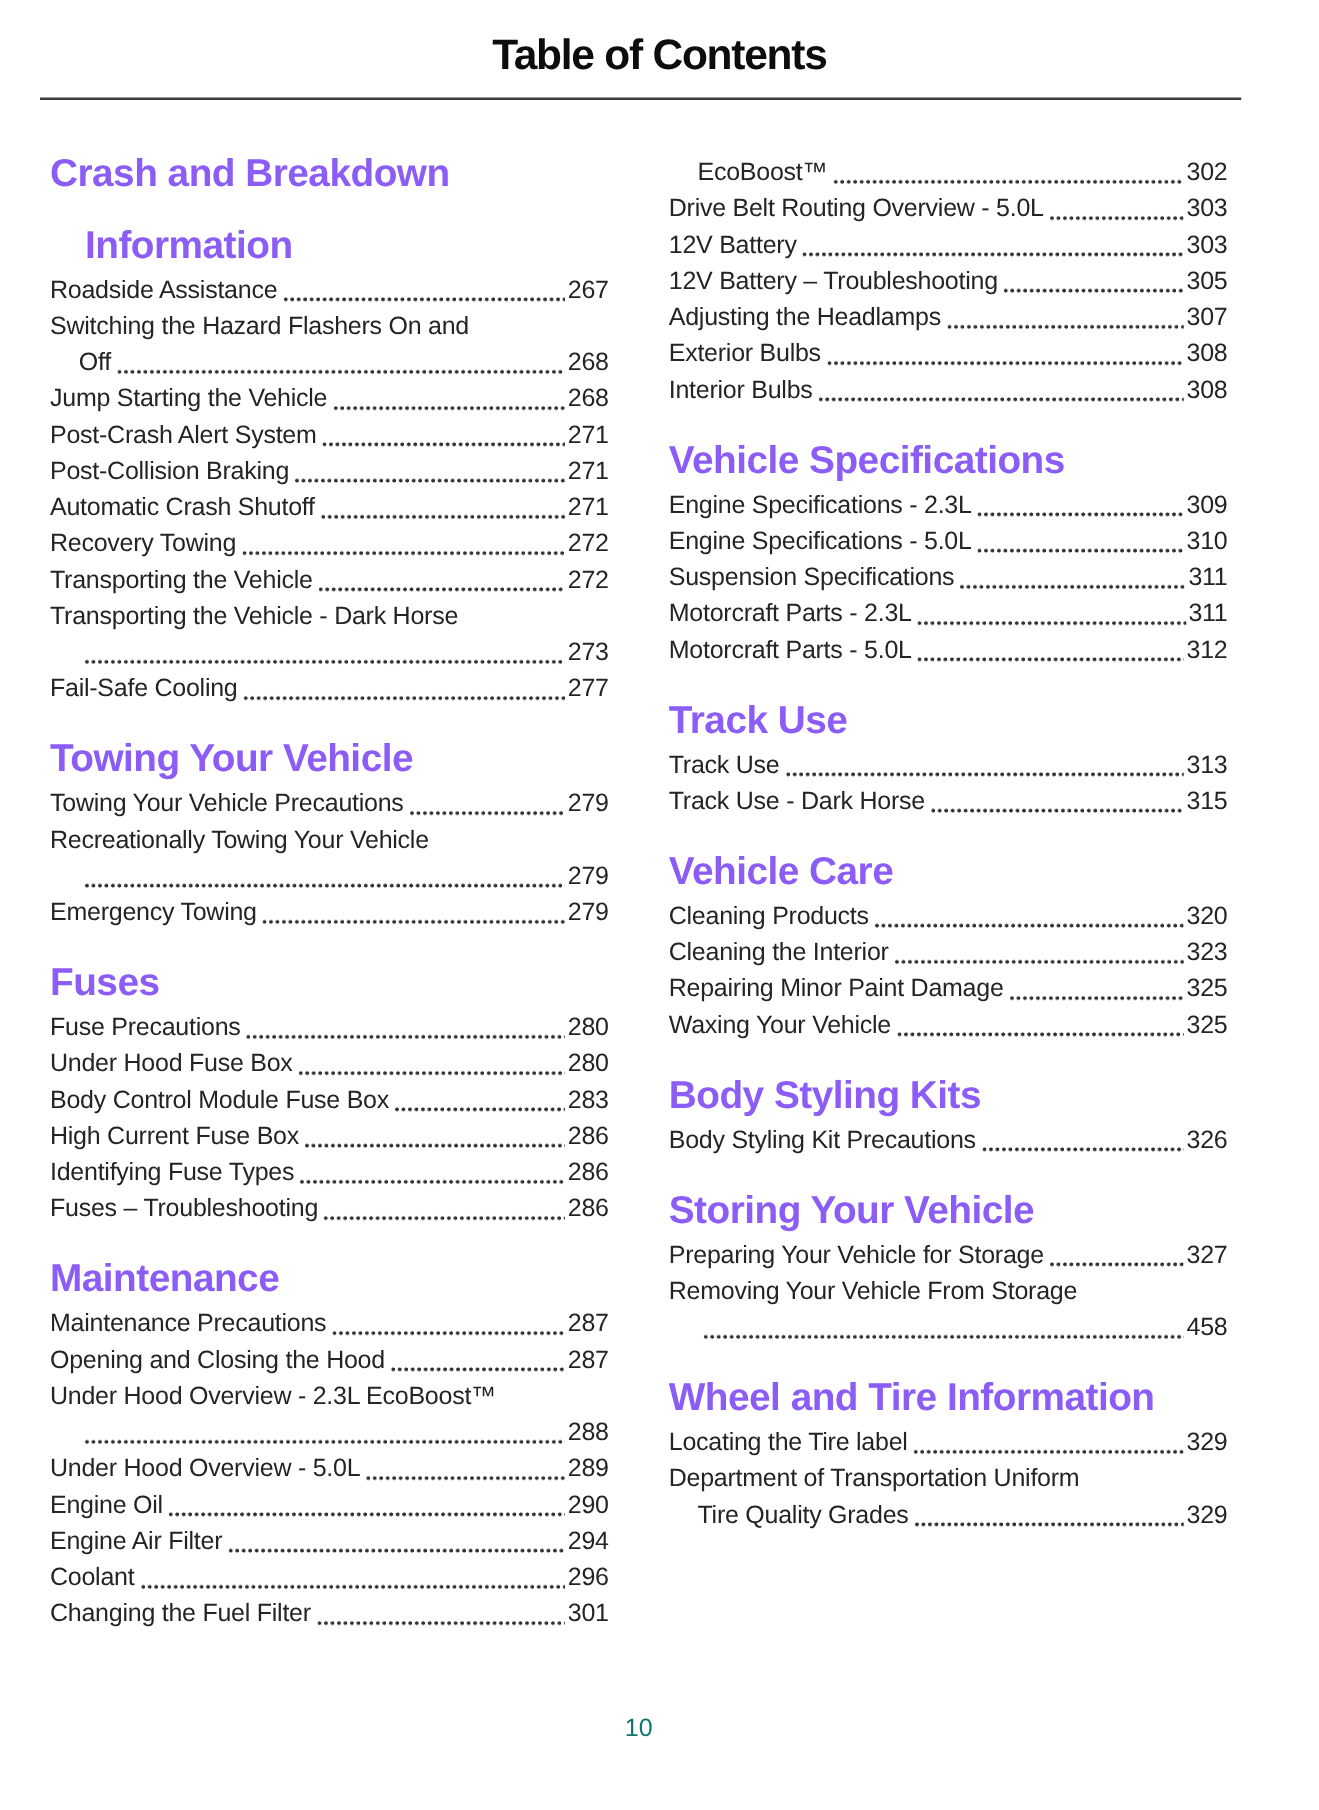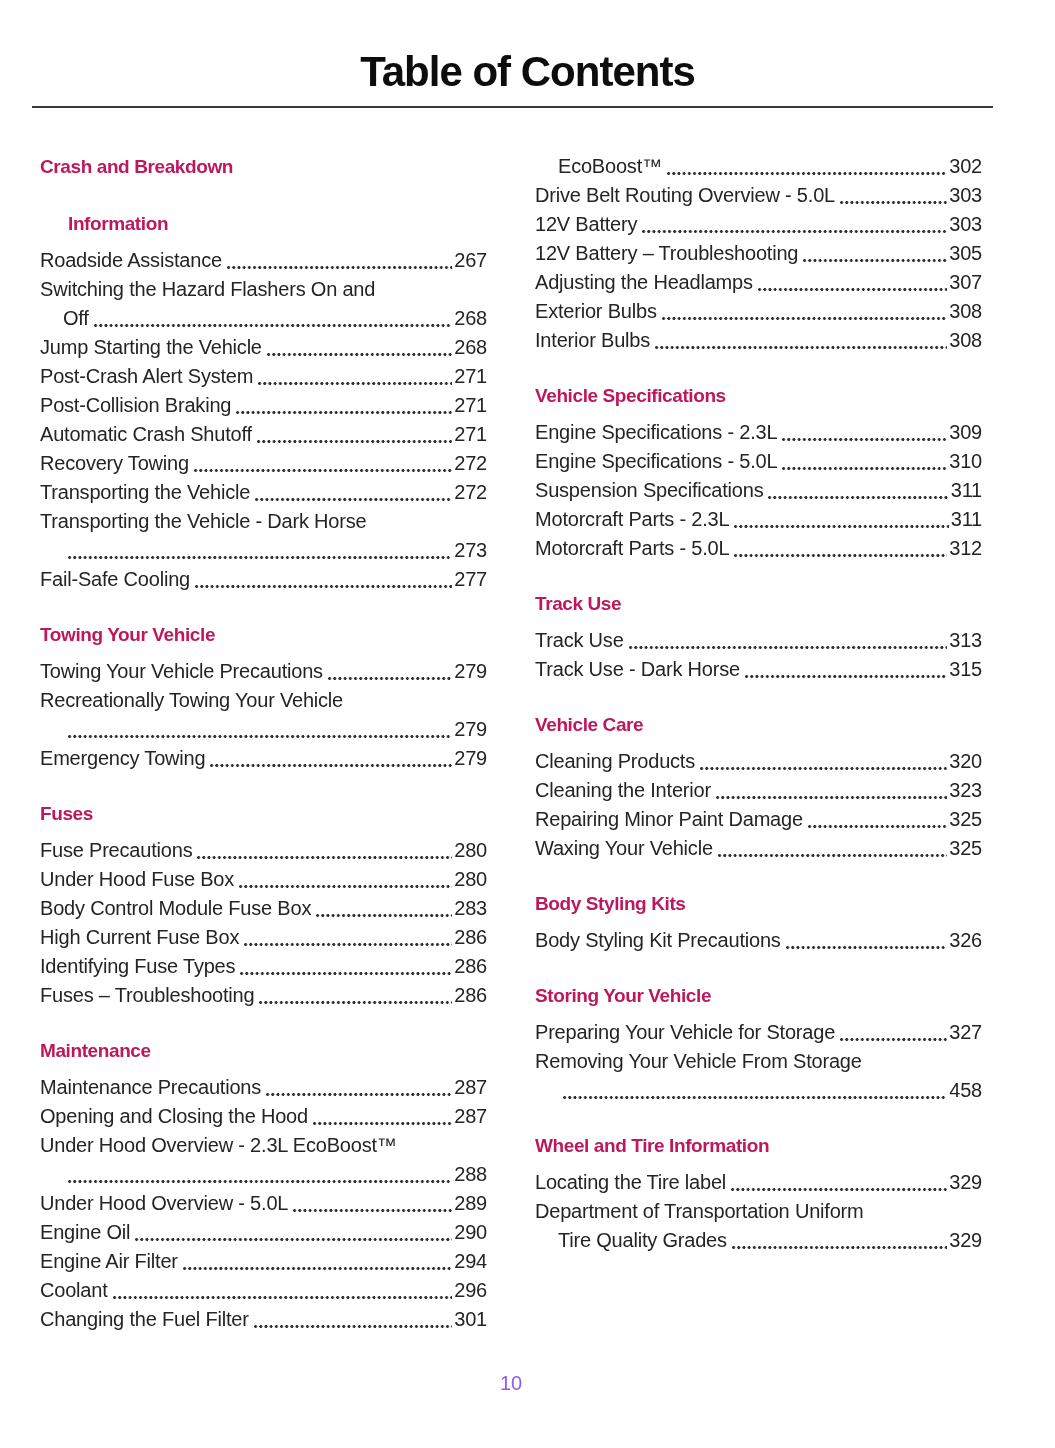--- a/index.html
+++ b/index.html
@@ -7,47 +7,47 @@
   .page {
     position: relative;
     width: 1055px;
     height: 1448px;
     background: #ffffff;
     font-family: "Liberation Sans", "DejaVu Sans", sans-serif;
     color: #1f1f1f;
     overflow: hidden;
   }
   .doc-title {
-    padding-top: 52px;
+    padding-top: 24px;
     text-align: center;
-    font-size: 42px;
+    font-size: 34px;
     line-height: 40px;
     font-weight: 700;
     letter-spacing: -1px;
     color: #0d0d0d;
   }
   .rule {
     border: none;
     border-top: 2px solid #3a3a3a;
     margin: 14px 62px 0 32px;
   }
   .columns {
     display: flex;
     gap: 48px;
     padding: 44px 0 0 40px;
   }
   .col { width: 447px; flex: 0 0 447px; }
   .toc-section { margin-top: 26px; }
   .toc-section:first-child { margin-top: 0; }
   .sec-heading {
-    font-size: 19px;
+    font-size: 31px;
     line-height: 29px;
     font-weight: 700;
     letter-spacing: -0.4px;
-    color: #be185d;
+    color: #8b5cf6;
   }
   .sec-heading.h-cont { padding-left: 28px; margin-top: 28px; }
   .sec-heading + .entry-line { margin-top: 8px; }
   .entry-line {
     display: flex;
     align-items: baseline;
     font-size: 20px;
     line-height: 29px;
     letter-spacing: -0.2px;
     color: #242424;
@@ -65,21 +65,21 @@
     background-repeat: repeat-x;
   }
   .entry-line .pg { white-space: pre; }
   .pageno {
     position: absolute;
     top: 1372px;
     left: 40px;
     width: 942px;
     text-align: center;
     font-size: 20px;
-    color: #8b5cf6;
+    color: #0f766e;
   }
 </style>
 </head>
 <body>
 
 <div class="page">
   <div class="doc-title">Table of Contents</div>
   <hr class="rule">
   <div class="columns">
     <div class="col">

